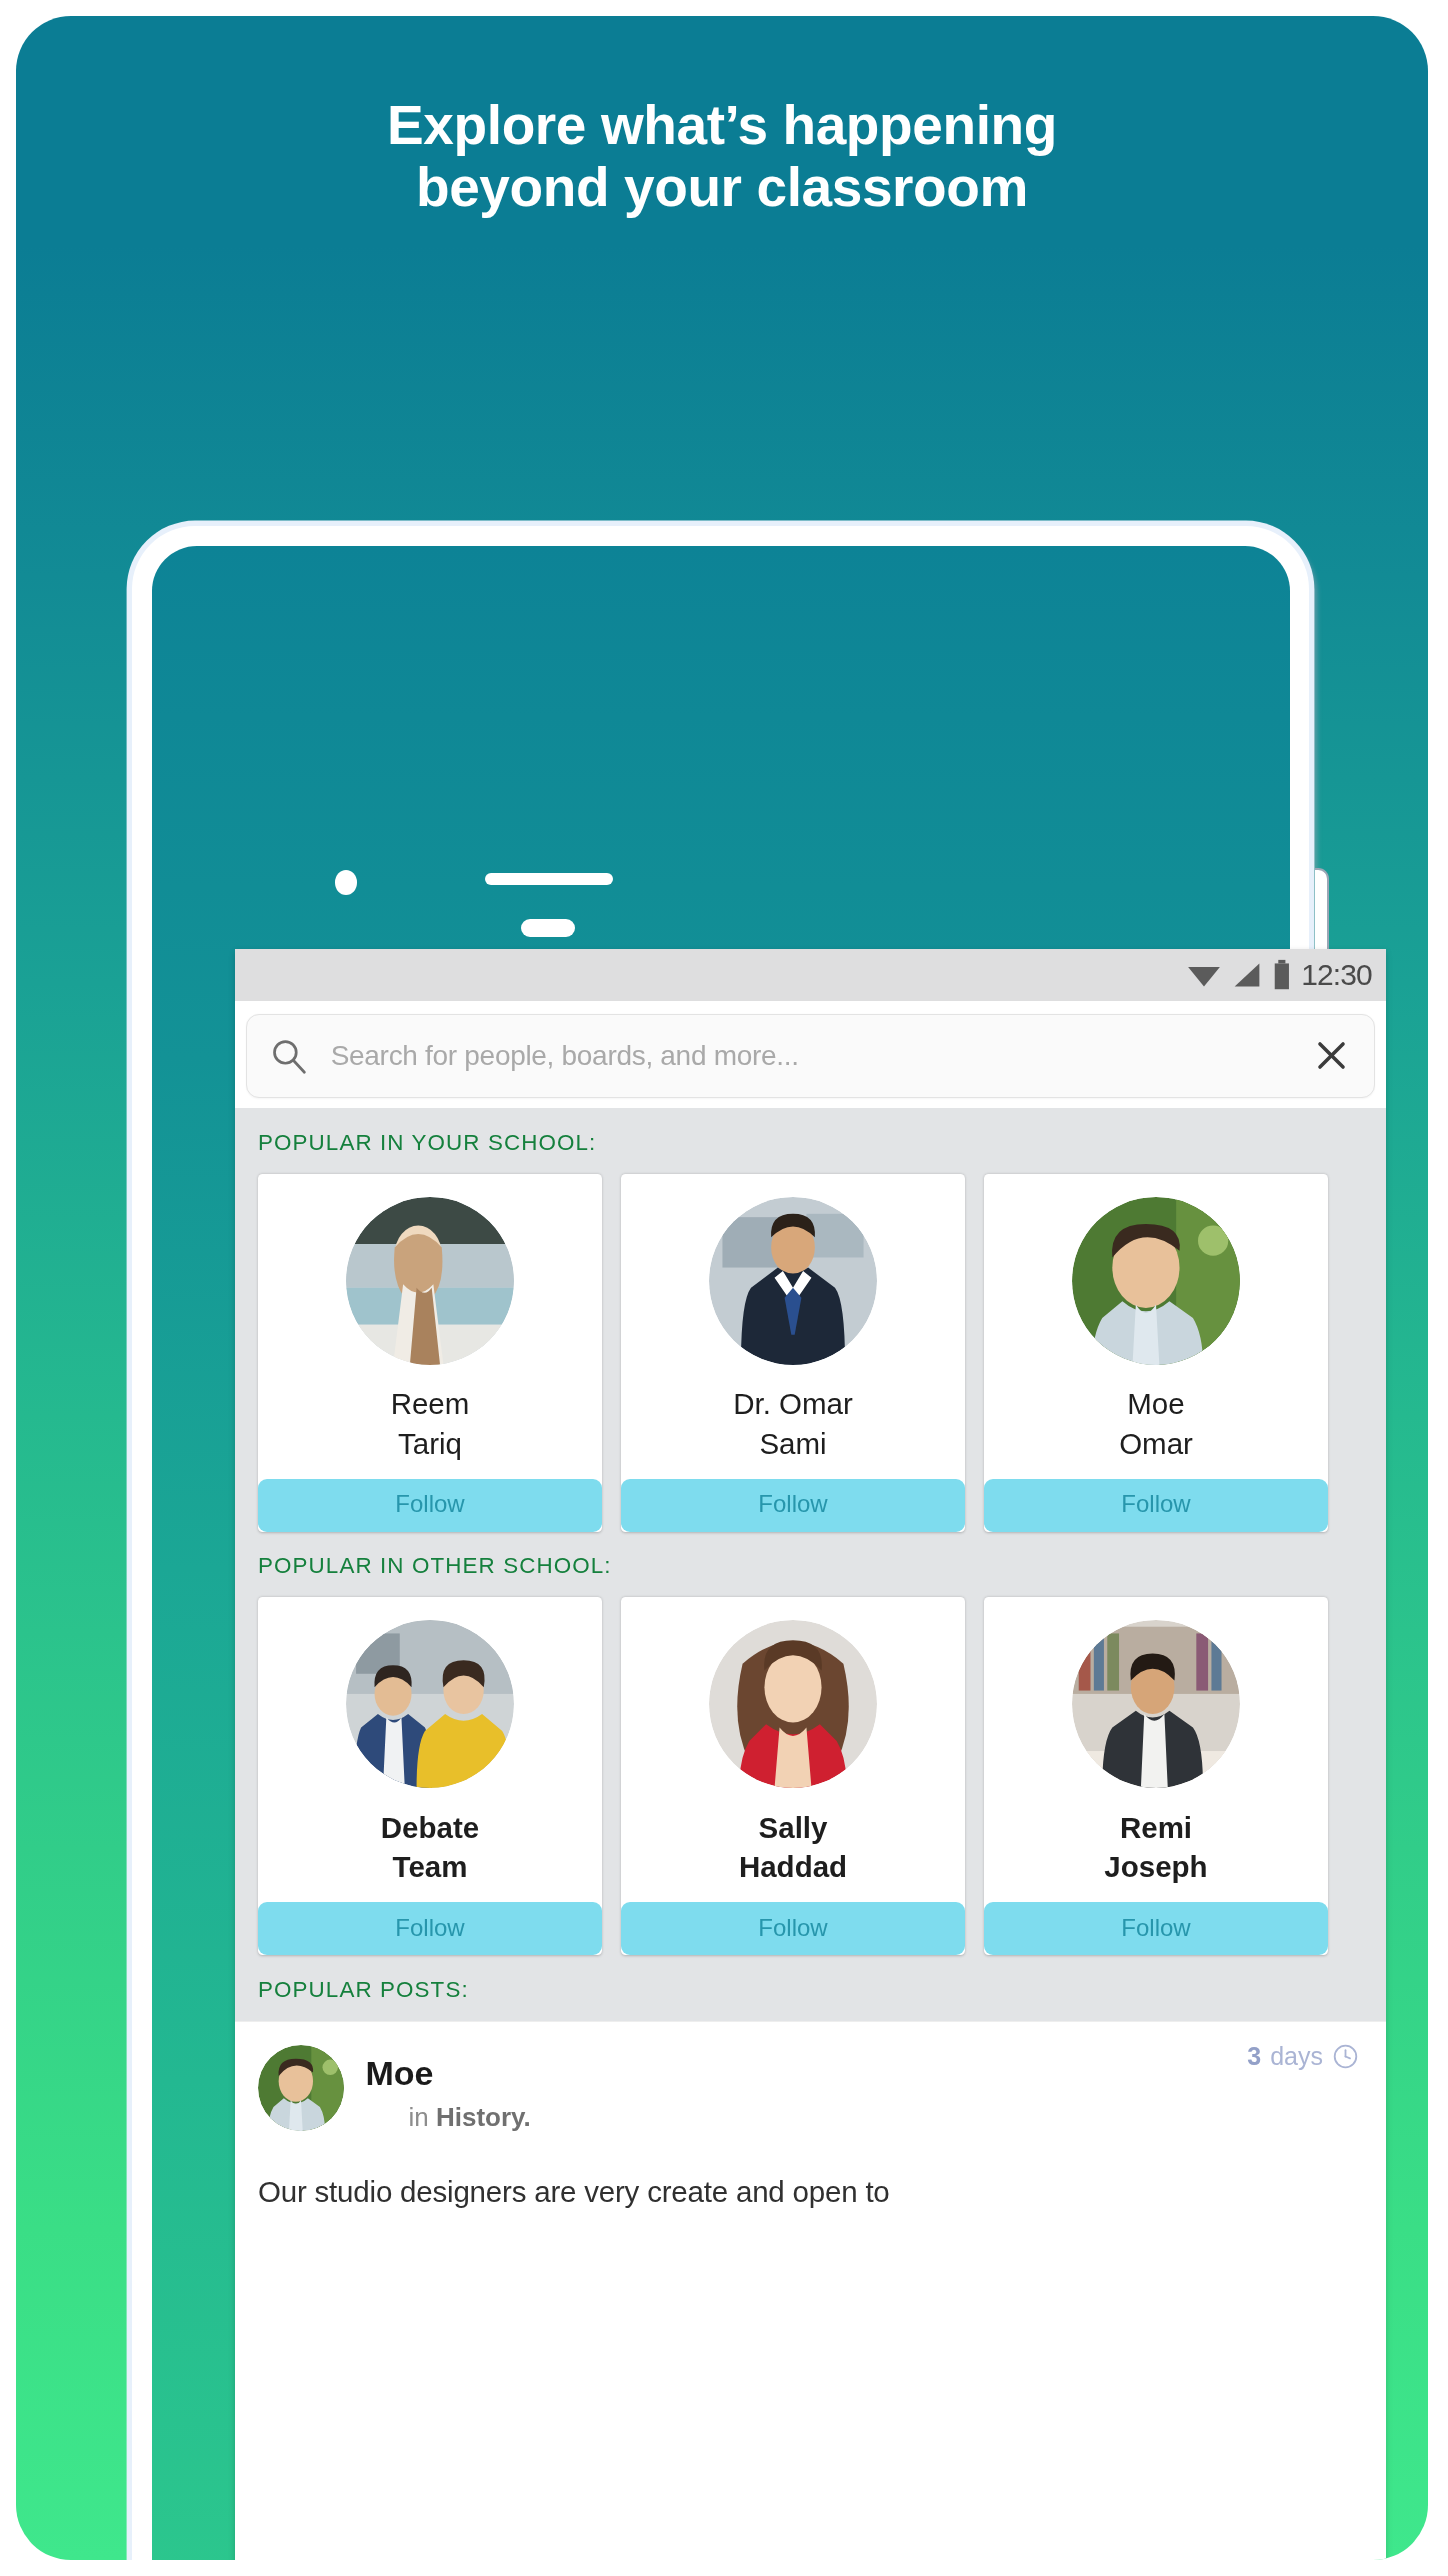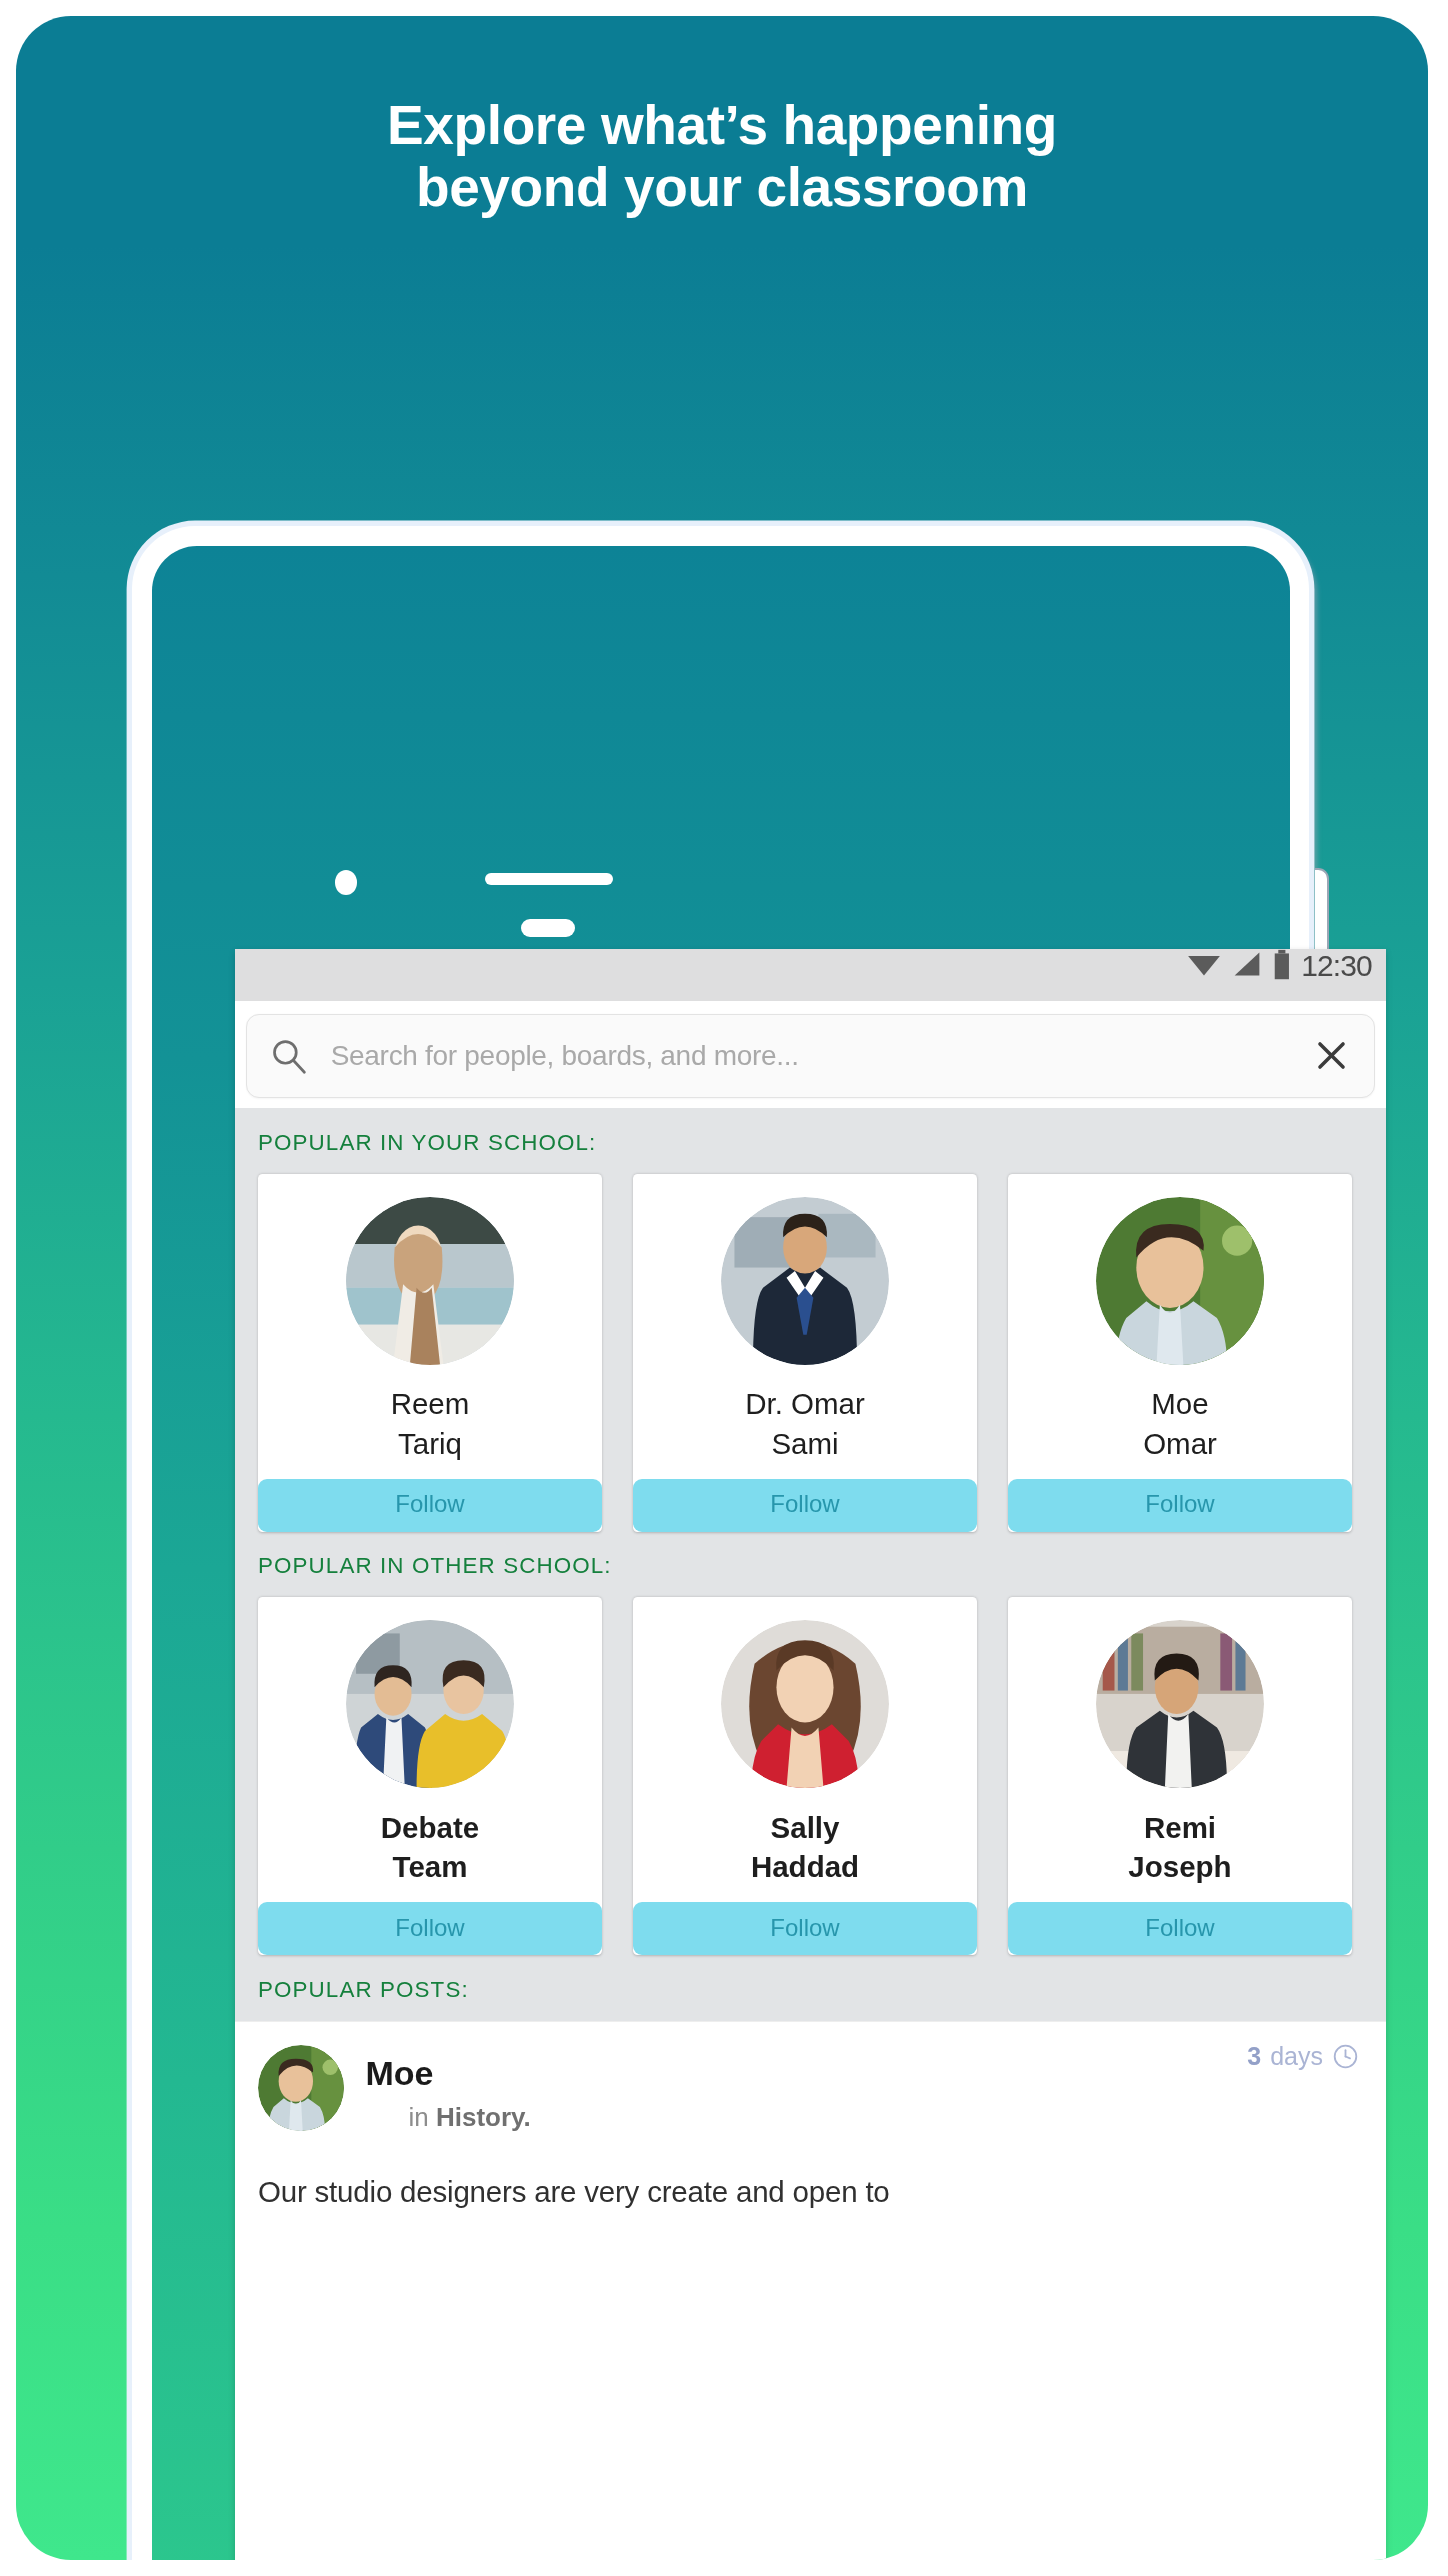--- a/index.html
+++ b/index.html
@@ -54,21 +54,21 @@
 
   
   #app{
     position:absolute;left:103px;top:423px;width:1151px;height:2153px;
     background:#ffffff;overflow:hidden;
     box-shadow:0 1.8px 6.3px rgba(0,0,0,.18);
   }
 
   
   #statusbar{
-    height:52px;background:#dededf;display:flex;
+    height:52px;background:#dededf;display:flex;align-items:center;
     justify-content:flex-end;padding-right:14.3px;gap:9px;
   }
   #statusbar .sicon{display:block;}
   #status-time{font-size:30px;color:#4a4a4a;font-family:"Liberation Sans",sans-serif;letter-spacing:-0.9px;}
 
   
   #searchwrap{background:#ffffff;padding:12.5px 10.7px 10.7px 10.7px;}
   #searchbar{
     height:82px;background:#fafafa;border:0.9px solid #e3e3e3;border-radius:13px;
     display:flex;align-items:center;padding:0 23px;box-shadow:0 0.9px 1.8px rgba(0,0,0,.04);
@@ -83,21 +83,21 @@
   
   .section-band{
     background:#e2e4e6;padding:21.5px 0 18px 23px;
   }
   .section-label{
     font-size:22.4px;color:#15803d;letter-spacing:1.1px;font-weight:normal;
   }
 
   
   .cards-row{
-    background:#e2e4e6;display:flex;gap:31px;padding:0 0 0 23px;
+    background:#e2e4e6;display:flex;gap:19px;padding:0 0 0 23px;
   }
   .card{
     width:344px;flex:0 0 344px;background:#ffffff;border-radius:4.5px;
     box-shadow:0 0.9px 2.7px rgba(0,0,0,.22);overflow:hidden;
   }
   .card-body{padding:23px 0 16px 0;text-align:center;}
   .avatar{
     width:168px;height:168px;border-radius:50%;margin:0 auto 19.7px auto;
     overflow:hidden;position:relative;
   }

